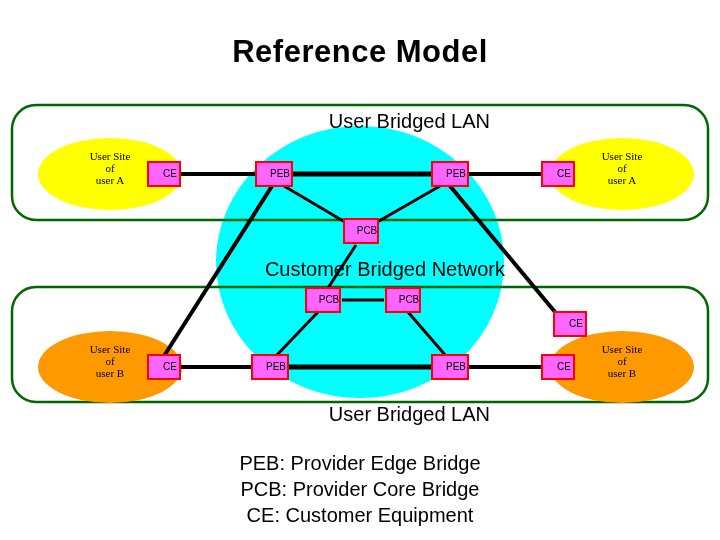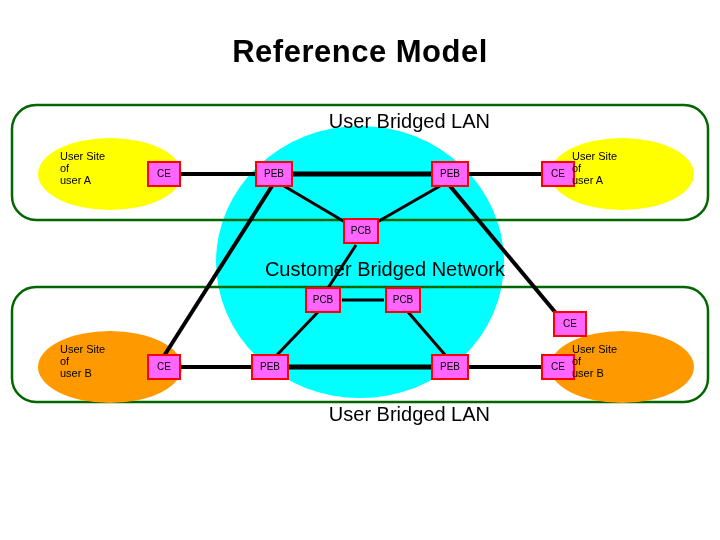--- a/index.html
+++ b/index.html
@@ -33,23 +33,24 @@
     position: absolute;
     left: 0;
     top: 0;
     width: 720px;
     height: 540px;
   }
   .lbl {
     position: absolute;
     color: #000000;
     font-size: 11px;
-    text-align: left;
+    text-align: center;
     line-height: 12px;
     pointer-events: none;
+    font-family: Liberation Serif, serif;
   }
   .big-lbl {
     position: absolute;
     font-size: 20px;
     color: #000000;
     text-align: right;
   }
   .legend {
     position: absolute;
     left: 0;
@@ -60,20 +61,21 @@
     color: #000000;
     line-height: 26px;
   }
   .box-lbl {
     position: absolute;
     font-size: 10px;
     color: #000000;
     text-align: center;
     line-height: 10px;
     pointer-events: none;
+    padding-left: 6px;
   }
 </style>
 </head>
 <body>
 
 <div id="stage">
 
   <div id="title">Reference Model</div>
 
   <svg class="layer" viewBox="0 0 720 540">
@@ -168,14 +170,19 @@
 
   <div class="box-lbl" style="left:256px; top:169px; width:36px;">PEB</div>
   <div class="box-lbl" style="left:432px; top:169px; width:36px;">PEB</div>
   <div class="box-lbl" style="left:252px; top:362px; width:36px;">PEB</div>
   <div class="box-lbl" style="left:432px; top:362px; width:36px;">PEB</div>
 
   <div class="box-lbl" style="left:344px; top:226px; width:34px;">PCB</div>
   <div class="box-lbl" style="left:306px; top:295px; width:34px;">PCB</div>
   <div class="box-lbl" style="left:386px; top:295px; width:34px;">PCB</div>
 
+  <div class="legend">
+    <div>PEB: Provider Edge Bridge</div>
+    <div>PCB: Provider Core Bridge</div>
+    <div>CE: Customer Equipment</div>
+  </div>
 
 </div>
 
 </body></html>

